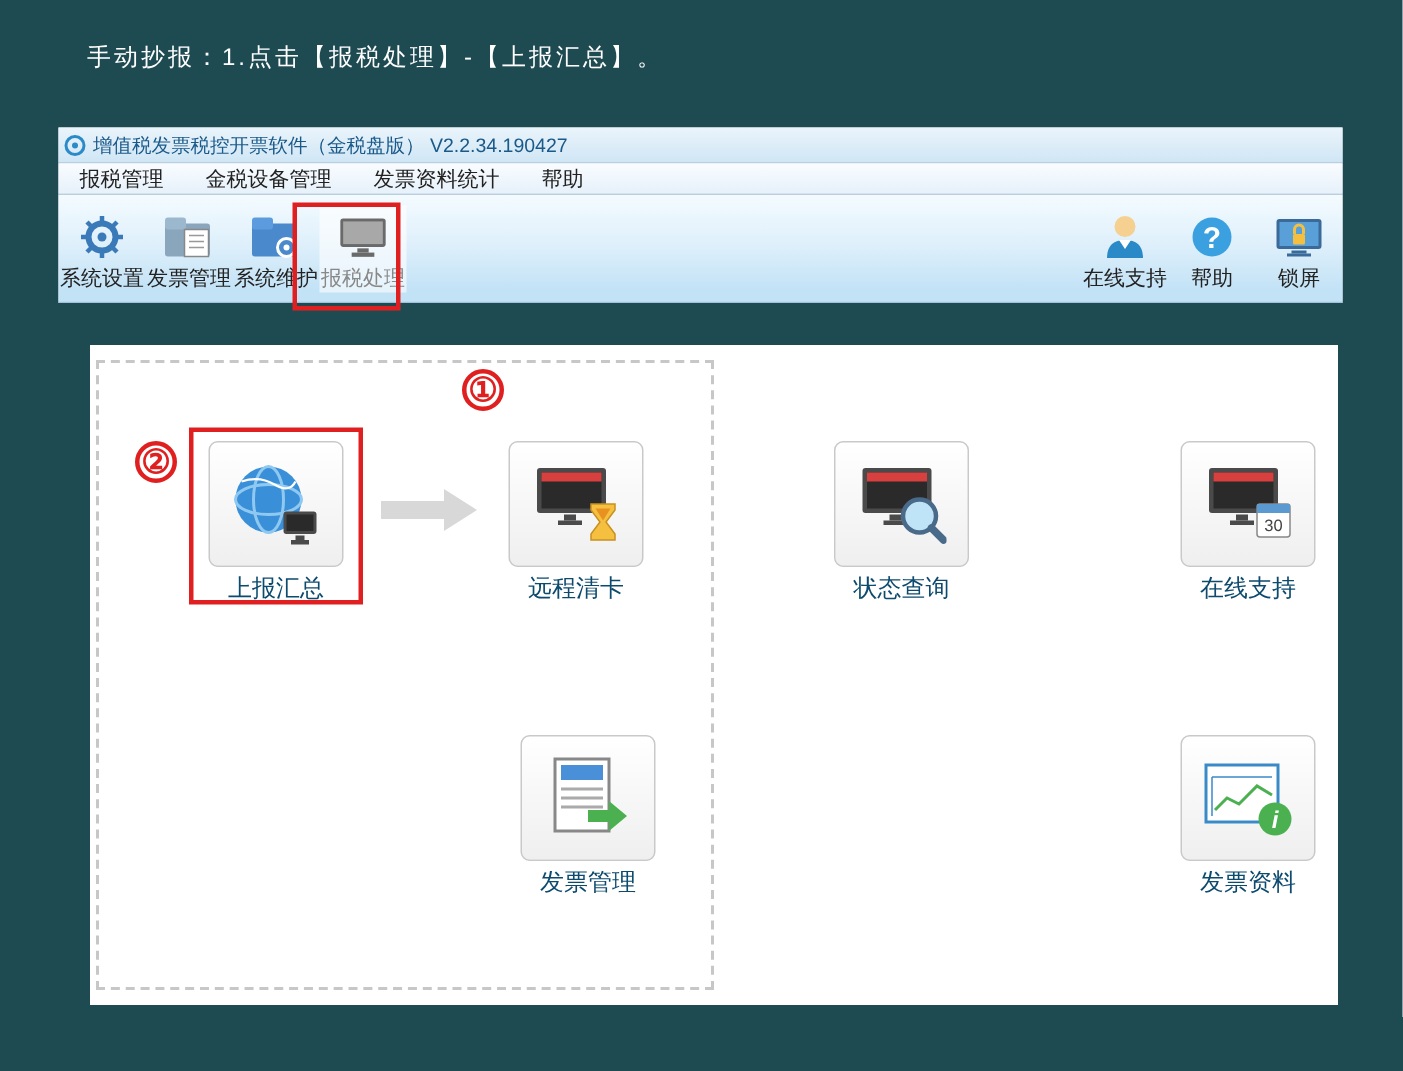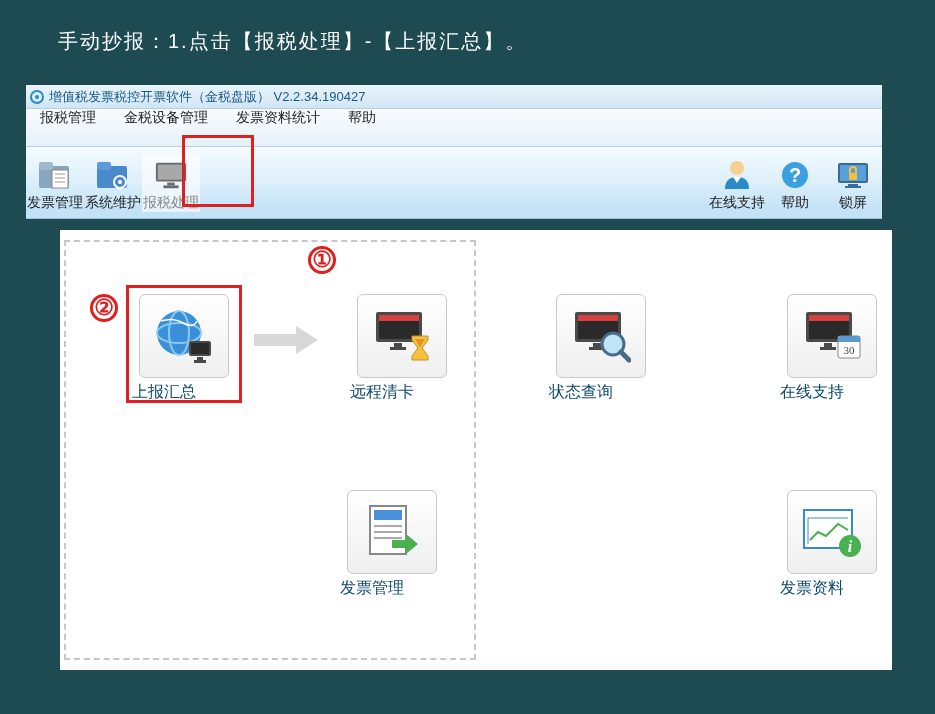--- a/index.html
+++ b/index.html
@@ -13,27 +13,27 @@
   .slide {
     width: 935px;
     height: 714px;
     position: relative;
   }
   .instruction {
     position: absolute;
     top: 28px;
     left: 58px;
     color: #fff;
-    font-size: 20px;
+    font-size: 16px;
     letter-spacing: 2px;
   }
   .app-window {
     position: absolute;
     top: 85px;
-    left: 26px;
+    left: 39px;
     width: 856px;
     background: #fff;
   }
   .titlebar {
     height: 24px;
     background: linear-gradient(#eaf4fb,#d0e6f5);
     border-bottom: 1px solid #b7cfe0;
     display: flex;
     align-items: center;
     padding-left: 4px;
@@ -49,25 +49,25 @@
   }
   .title-icon::after{
     content:"";
     position:absolute;
     left:3px; top:3px;
     width:4px; height:4px;
     background:#2a8ac8;
     border-radius:50%;
   }
   .menubar {
-    height: 38px;
+    height: 21px;
     background: linear-gradient(#f9fcff,#e6f1fa);
     border-bottom: 1px solid #b7cfe0;
     display: flex;
-    align-items: flex-start;
+    align-items: flex-end;
     font-size: 14px;
     color: #222;
   }
   .menubar .mitem { padding: 0 14px; cursor: default; }
   .toolbar {
     height: 72px;
     background: linear-gradient(#f4fbff 0%, #dff0fb 45%, #c2e2f6 90%);
     border-bottom: 1px solid #9fc3dc;
     display: flex;
     align-items: center;
@@ -116,22 +116,21 @@
     color: #e02020;
     width: 28px; height: 28px;
     border: 3px solid #e02020;
     border-radius: 50%;
     display:flex; align-items:center; justify-content:center;
     background:#fff;
   }
   .tile {
     position:absolute;
     width: 104px;
-    text-align:left;
-    font-family:Liberation Serif, serif;
+    text-align:center;
   }
   .tile .frame {
     width: 90px; height: 84px;
     margin: 0 auto;
     border: 1px solid #c9c9c9;
     border-radius: 6px;
     background: linear-gradient(#ffffff,#efefef);
     display:flex; align-items:center; justify-content:center;
   }
   .tile .lbl {
@@ -167,20 +166,39 @@
 
     <div class="menubar">
       <span class="mitem">报税管理</span>
       <span class="mitem">金税设备管理</span>
       <span class="mitem">发票资料统计</span>
       <span class="mitem">帮助</span>
     </div>
 
     <div class="toolbar">
       <div class="tgroup-left">
+        <div class="tbtn">
+          <div class="ic">
+            <svg width="32" height="32" viewBox="0 0 32 32">
+                <circle cx="16" cy="16" r="9" fill="none" stroke="#3a7ab8" stroke-width="4"></circle>
+                <circle cx="16" cy="16" r="3" fill="#3a7ab8"></circle>
+                <g stroke="#3a7ab8" stroke-width="3">
+                  <line x1="16" y1="2" x2="16" y2="7"></line>
+                  <line x1="16" y1="25" x2="16" y2="30"></line>
+                  <line x1="2" y1="16" x2="7" y2="16"></line>
+                  <line x1="25" y1="16" x2="30" y2="16"></line>
+                  <line x1="6" y1="6" x2="10" y2="10"></line>
+                  <line x1="22" y1="22" x2="26" y2="26"></line>
+                  <line x1="26" y1="6" x2="22" y2="10"></line>
+                  <line x1="10" y1="22" x2="6" y2="26"></line>
+                </g>
+              </svg>
+          </div>
+          <div>系统设置</div>
+        </div>
         <div class="tbtn">
           <div class="ic">
             <svg width="34" height="30" viewBox="0 0 34 30">
                 <rect x="1" y="6" width="30" height="22" rx="2" fill="#8aa6bd"></rect>
                 <rect x="1" y="2" width="14" height="8" rx="2" fill="#9cb8cf"></rect>
                 <rect x="14" y="10" width="16" height="18" fill="#fff" stroke="#888"></rect>
                 <line x1="17" y1="14" x2="27" y2="14" stroke="#999"></line>
                 <line x1="17" y1="18" x2="27" y2="18" stroke="#999"></line>
                 <line x1="17" y1="22" x2="27" y2="22" stroke="#999"></line>
               </svg>
@@ -274,21 +292,21 @@
       </div>
       <div class="lbl">上报汇总</div>
     </div>
 
     <div class="arrow" style="left:192px; top:92px;">
       <svg width="70" height="36" viewBox="0 0 70 36">
           <path d="M2 12 L44 12 L44 4 L66 18 L44 32 L44 24 L2 24 Z" fill="#d8d8d8"></path>
         </svg>
     </div>
 
-    <div class="tile" style="left:290px; top:64px;">
+    <div class="tile" style="left:272px; top:64px;">
       <div class="frame">
         <svg width="60" height="56" viewBox="0 0 60 56">
           <rect x="4" y="4" width="46" height="30" rx="2" fill="#4a4a4a"></rect>
           <rect x="7" y="7" width="40" height="24" fill="#2a2a2a"></rect>
           <rect x="7" y="7" width="40" height="6" fill="#d84040"></rect>
           <rect x="22" y="35" width="8" height="4" fill="#4a4a4a"></rect>
           <rect x="18" y="39" width="16" height="3" fill="#4a4a4a"></rect>
           <path d="M40 28 L56 28 L56 32 L50 40 L56 48 L56 52 L40 52 L40 48 L46 40 L40 32 Z" fill="#f5c040" stroke="#c89020" stroke-width="1"></path>
           <path d="M43 31 L53 31 L48 39 Z" fill="#e89020"></path>
         </svg>

